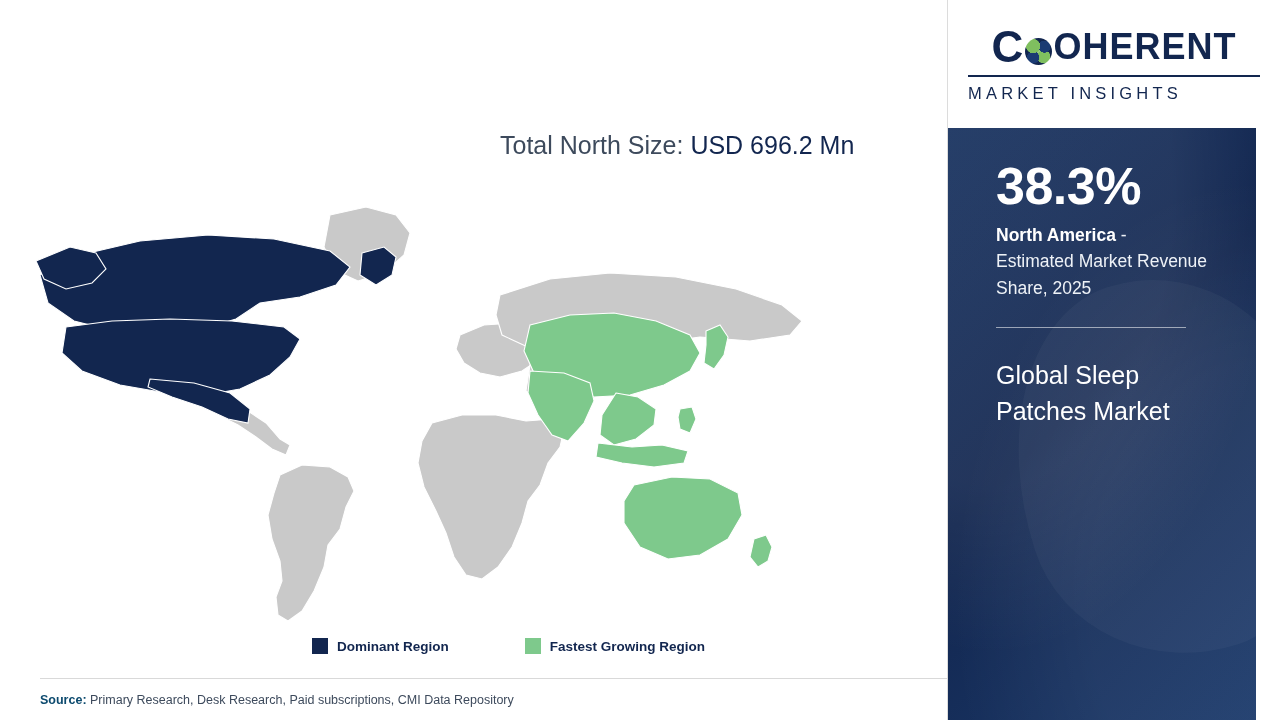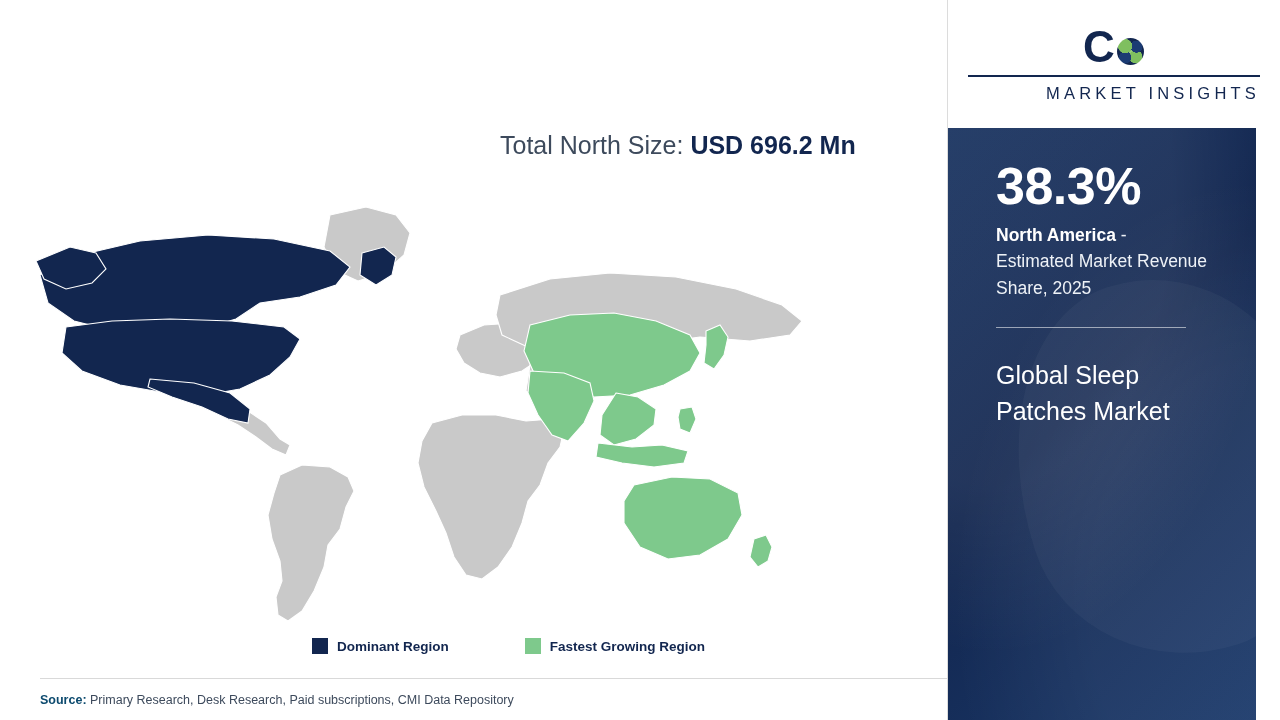--- a/index.html
+++ b/index.html
@@ -15,21 +15,21 @@
     position:absolute;left:0;top:0;width:948px;height:720px;background:#fff;
   }
   .title{
     position:absolute;left:40px;top:34px;
     font-size:31px;font-weight:bold;color:#12264f;letter-spacing:0.2px;
   }
   .market-size{
     position:absolute;left:500px;top:126px;width:420px;
     font-size:25px;color:#3d4a5c;line-height:1.55;
   }
-  .market-size b{color:#12264f;font-weight:bold;}
+  .market-size b{color:#12264f;font-weight:normal;}
 
   
   .map-wrap{position:absolute;left:30px;top:175px;width:860px;height:450px;}
   .map-wrap svg{width:100%;height:100%;display:block;}
 
   
   .legend{
     position:absolute;left:296px;top:638px;display:flex;align-items:center;gap:60px;
   }
   .legend-item{display:flex;align-items:center;gap:9px;padding-left:16px;}
@@ -65,21 +65,21 @@
     background:
       radial-gradient(circle at 30% 30%, #7fbf5f 0 26%, transparent 27%),
       radial-gradient(circle at 72% 32%, #1b3b73 0 22%, transparent 23%),
       radial-gradient(circle at 30% 72%, #1b3b73 0 22%, transparent 23%),
       radial-gradient(circle at 70% 70%, #7fbf5f 0 24%, transparent 25%),
       radial-gradient(circle at 50% 50%, #9ac97e 0 30%, transparent 31%),
       #12264f;
     position:relative;top:4px;
   }
   .logo-row2{
-    margin-top:7px;text-align:right;color:#12264f;
+    margin-top:7px;text-align:left;color:#12264f;
     font-size:16.5px;letter-spacing:4.2px;font-weight:normal;
   }
   .logo-rule{height:2px;background:#12264f;margin:6px 0 5px 0;}
 
   .stat-panel{
     position:absolute;left:0;top:128px;width:308px;height:592px;
     background:linear-gradient(135deg,#16305e 0%,#12264f 45%,#1b3a6b 100%);
     overflow:hidden;
   }
   .stat-panel::before{
@@ -196,20 +196,21 @@
   <div class="source">
     <b>Source:</b><span> Primary Research, Desk Research, Paid subscriptions, CMI Data Repository</span>
   </div>
 
   <div class="right">
     <div class="logo-box">
       <div class="logo">
         <div class="logo-row1">
           <span class="logo-c">C</span>
           <span class="logo-dot"></span>
+          <span>OHERENT</span>
         </div>
         <div class="logo-rule"></div>
         <div class="logo-row2">MARKET INSIGHTS</div>
       </div>
     </div>
 
     <div class="stat-panel">
       <div class="stat-inner">
         <div class="big-pct">38.3%</div>
         <div class="stat-desc">

